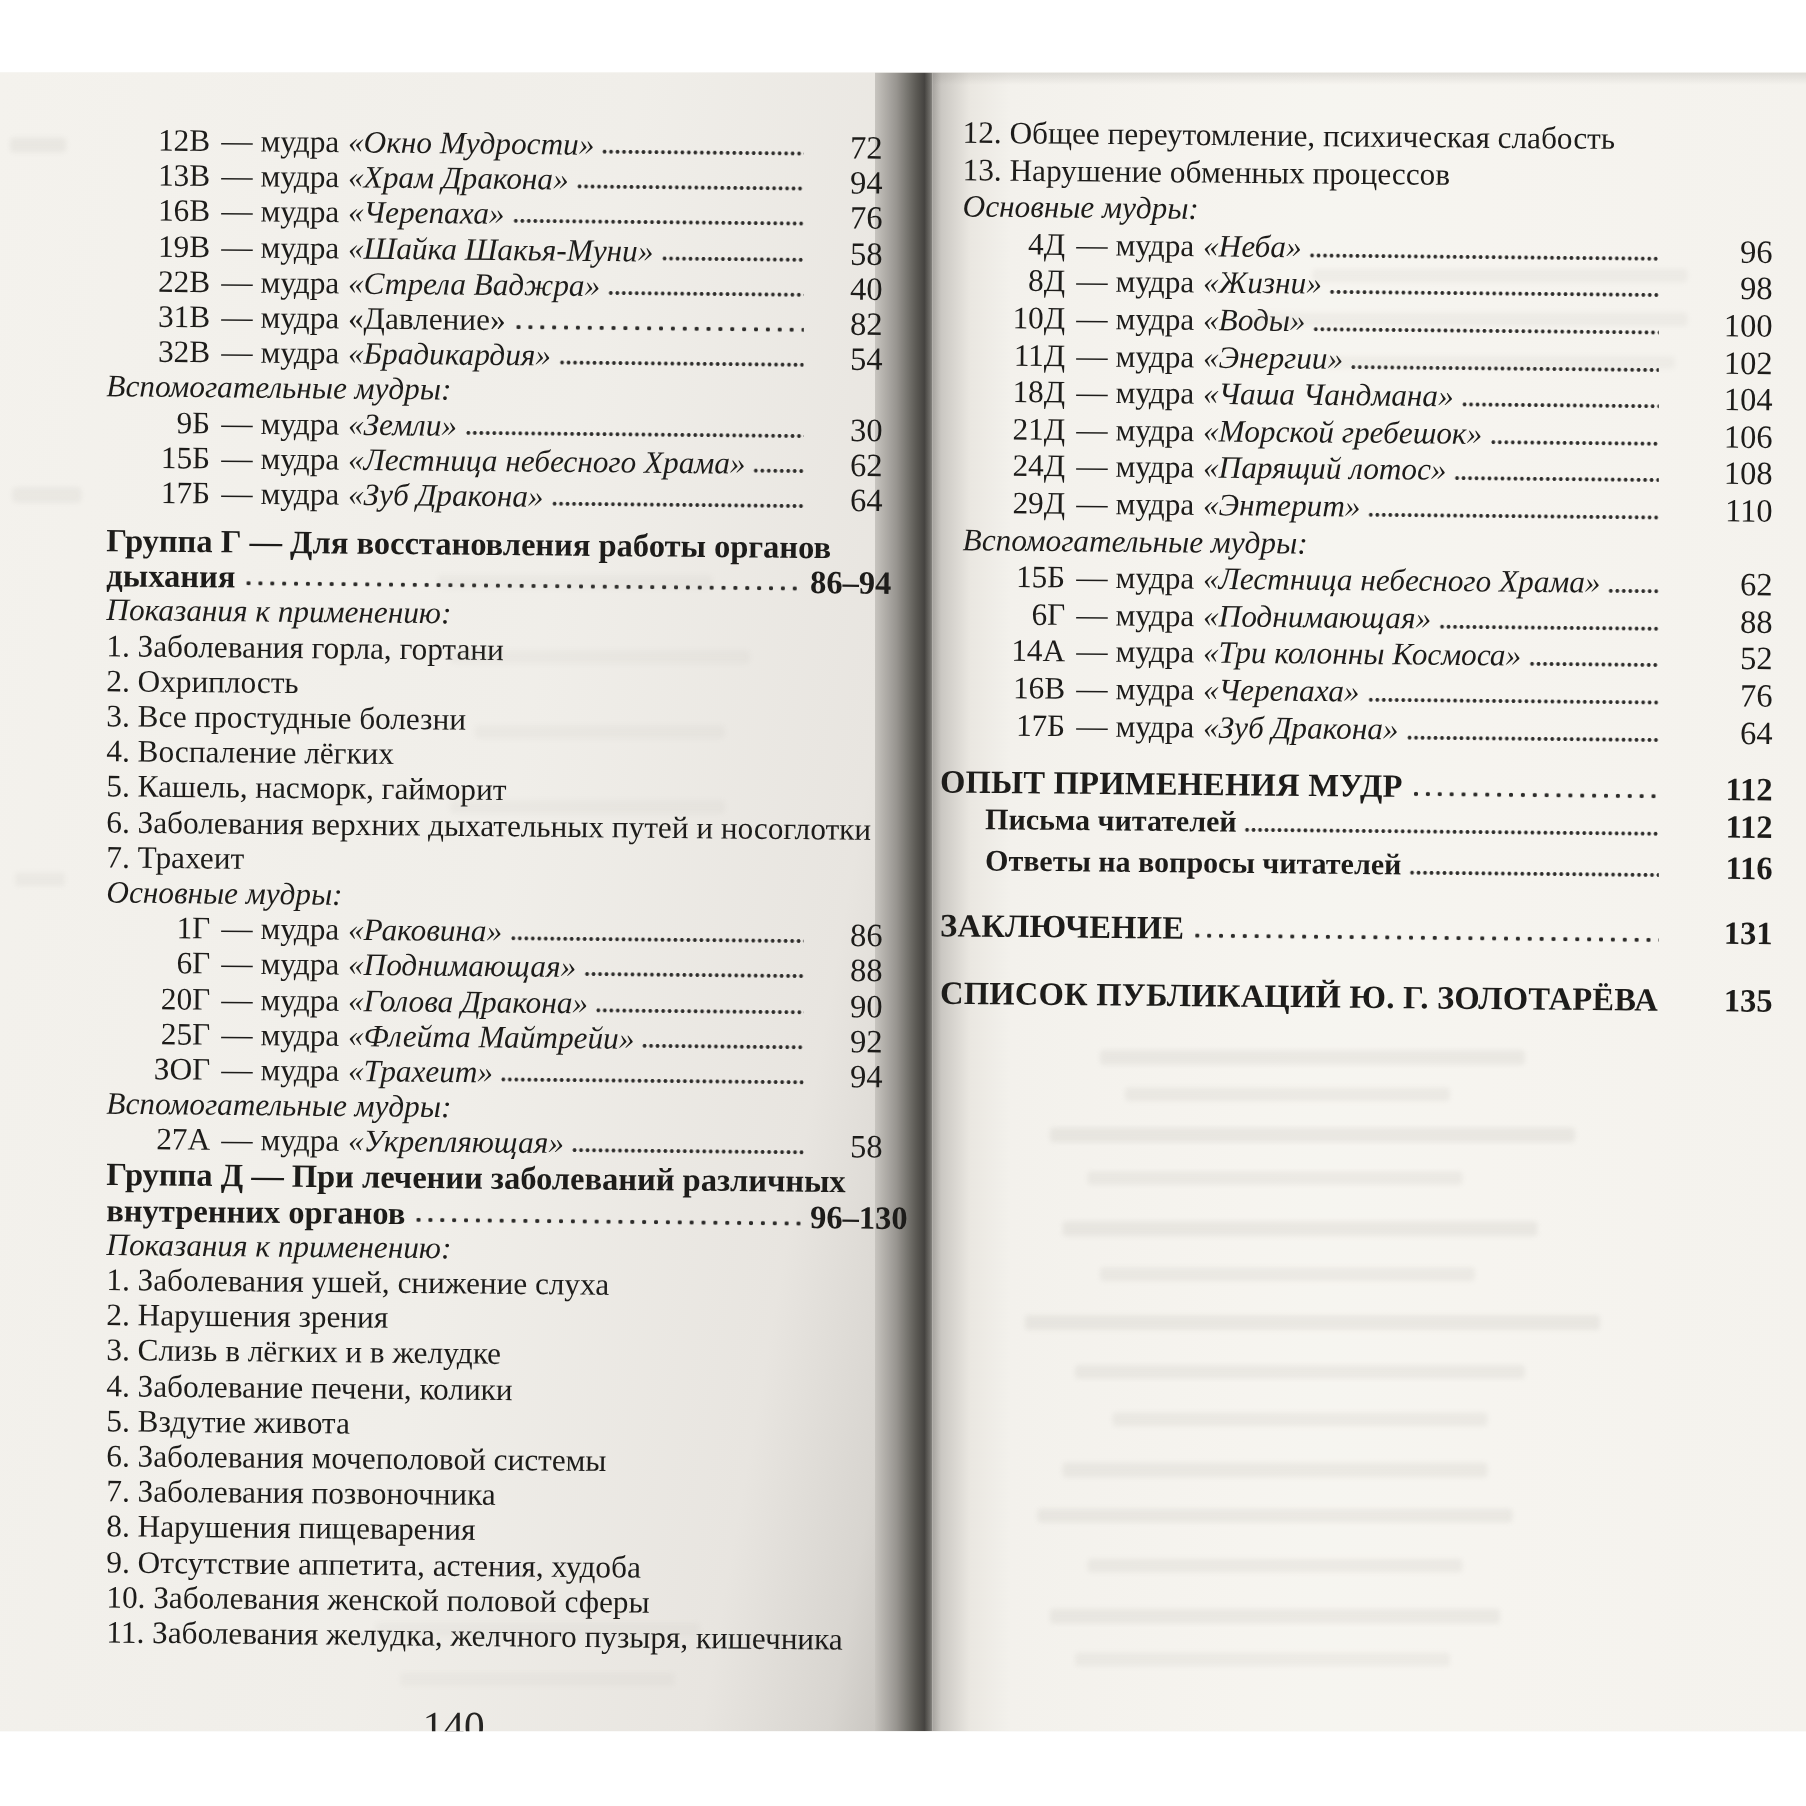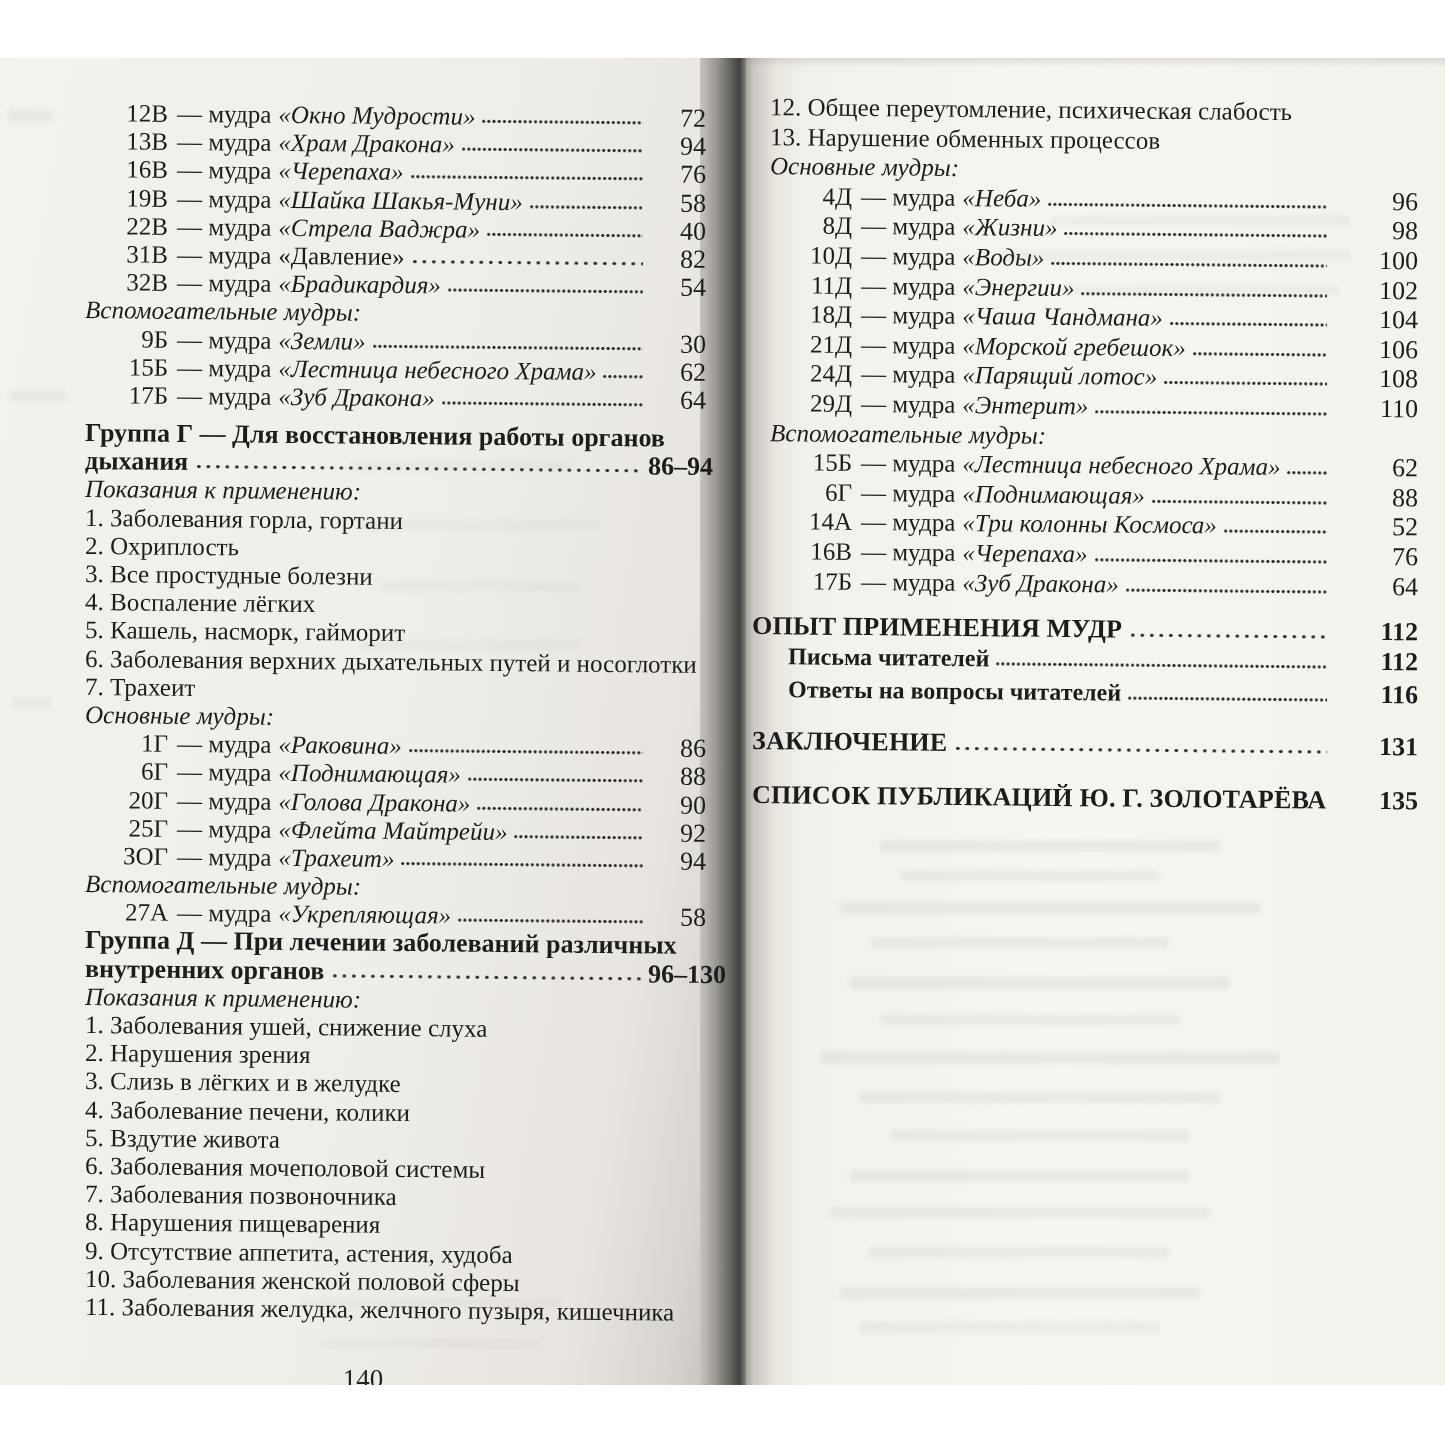--- a/index.html
+++ b/index.html
@@ -33,21 +33,21 @@
   .page{display:inline-block;width:58px;text-align:right;font-size:26px;}
   .toc-right .page{width:86px;}
   .pbold{font-weight:bold;}
   .lab{font-size:25px;font-style:italic;}
   .bld{font-size:26px;font-weight:bold;}
   .pln{font-size:25px;}
   .caps-t{font-size:26px;font-weight:bold;letter-spacing:0.2px;}
   .bsub-t{font-size:24px;font-weight:bold;margin-left:36px;}
   .ml18{margin-left:18px;}
   .footer-num{position:absolute;left:333px;top:1306px;width:60px;text-align:center;
-        font-size:27px;color:#232220;}
+        font-size:33px;color:#232220;}
   .ghost{position:absolute;background:#8f8d86;border-radius:3px;filter:blur(2px);}
   .edge-shade{position:absolute;left:0;top:0;width:100%;height:10px;
         background:linear-gradient(to bottom,rgba(120,118,114,0.18),rgba(120,118,114,0));}
 </style>
 </head>
 <body>
 
 <div class="canvas">
   <div class="photo">
     <div class="page-left"></div>

